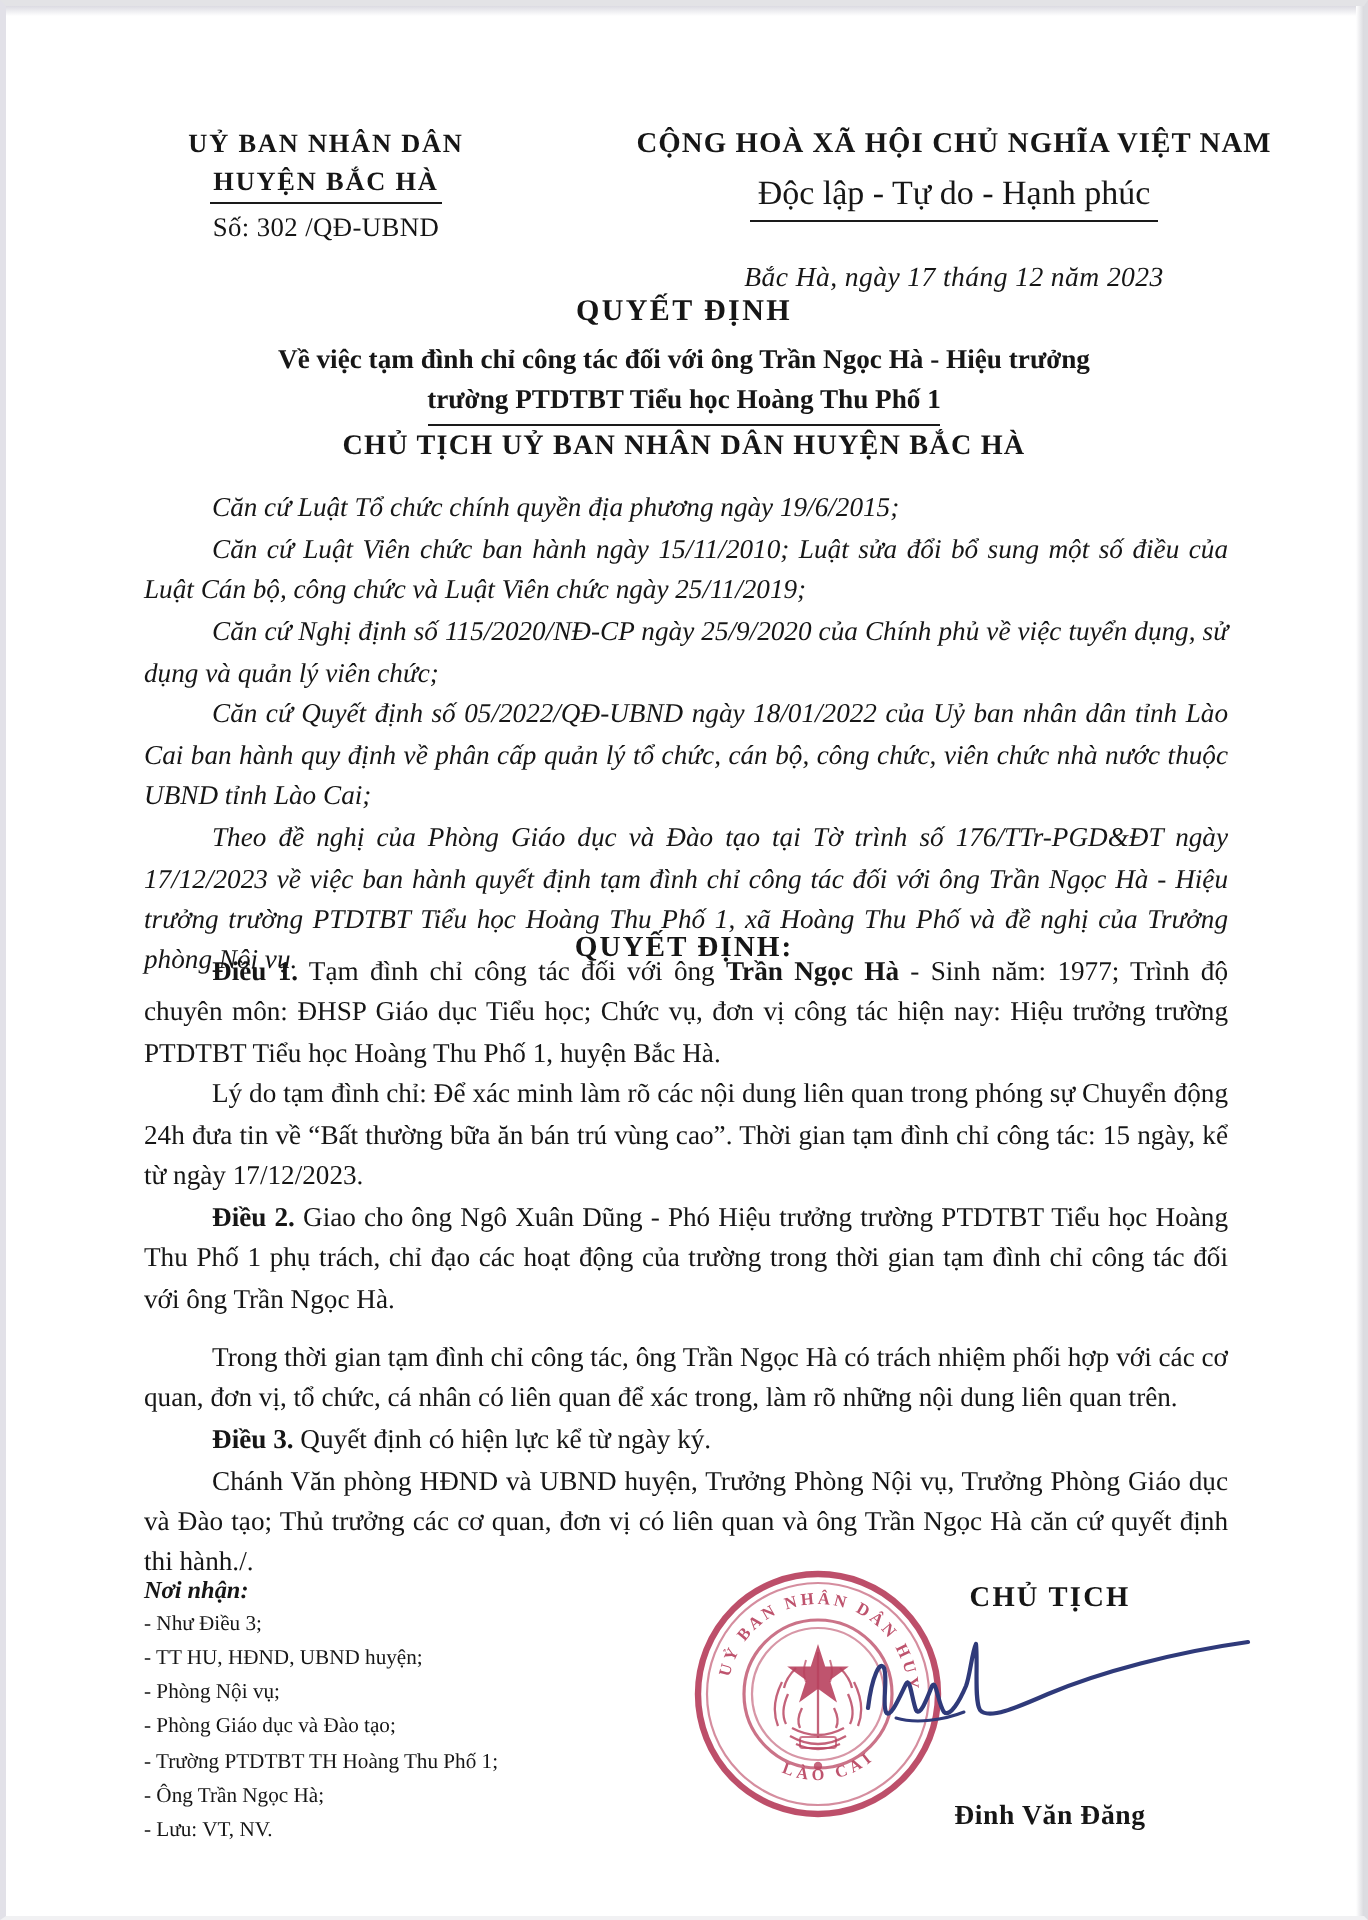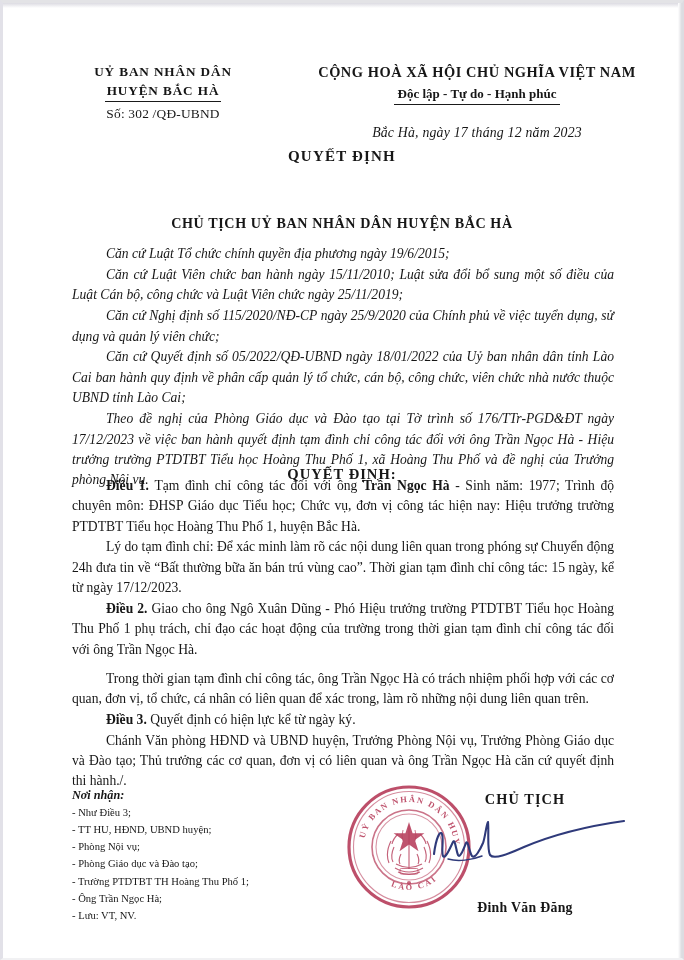--- a/index.html
+++ b/index.html
@@ -82,22 +82,22 @@
     border-bottom: 1.3px solid #1a1a1a;
     padding: 0 2px 1px 2px;
   }
   .nation-name {
     font-weight: bold;
     font-size: 14.4px;
     letter-spacing: 0.55px;
     line-height: 1.45;
   }
   .motto {
-    font-weight: bold;
-    font-size: 13px;
+    font-weight: normal;
+    font-size: 17px;
     line-height: 1.5;
     margin-top: 1px;
   }
   .motto .u-line {
     display: inline-block;
     border-bottom: 1.3px solid #1a1a1a;
     padding: 0 4px 1px 4px;
   }
   .doc-number {
     font-size: 13.4px;
@@ -282,20 +282,24 @@
       <div class="nation-name">CỘNG HOÀ XÃ HỘI CHỦ NGHĨA VIỆT NAM</div>
       <div class="motto">
         <span class="u-line">Độc lập - Tự do - Hạnh phúc</span>
       </div>
       <div class="doc-place-date">Bắc Hà, ngày 17 tháng 12 năm 2023</div>
     </div>
   </div>
 
   <div class="title-block">
     <div class="doc-type">QUYẾT ĐỊNH</div>
+    <div class="doc-subject">
+      <span>Về việc tạm đình chỉ công tác đối với ông Trần Ngọc Hà - Hiệu trưởng</span><br>
+      <span class="u-line">trường PTDTBT Tiểu học Hoàng Thu Phố 1</span>
+    </div>
   </div>
 
   <div class="issuer">CHỦ TỊCH UỶ BAN NHÂN DÂN HUYỆN BẮC HÀ</div>
 
   <div class="preamble">
     <p>Căn cứ Luật Tổ chức chính quyền địa phương ngày 19/6/2015;</p>
     <p>Căn cứ Luật Viên chức ban hành ngày 15/11/2010; Luật sửa đổi bổ sung một số điều của Luật Cán bộ, công chức và Luật Viên chức ngày 25/11/2019;</p>
     <p>Căn cứ Nghị định số 115/2020/NĐ-CP ngày 25/9/2020 của Chính phủ về việc tuyển dụng, sử dụng và quản lý viên chức;</p>
     <p>Căn cứ Quyết định số 05/2022/QĐ-UBND ngày 18/01/2022 của Uỷ ban nhân dân tỉnh Lào Cai ban hành quy định về phân cấp quản lý tổ chức, cán bộ, công chức, viên chức nhà nước thuộc UBND tỉnh Lào Cai;</p>
     <p>Theo đề nghị của Phòng Giáo dục và Đào tạo tại Tờ trình số 176/TTr-PGD&amp;ĐT ngày 17/12/2023 về việc ban hành quyết định tạm đình chỉ công tác đối với ông Trần Ngọc Hà - Hiệu trưởng trường PTDTBT Tiểu học Hoàng Thu Phố 1, xã Hoàng Thu Phố và đề nghị của Trưởng phòng Nội vụ.</p>

